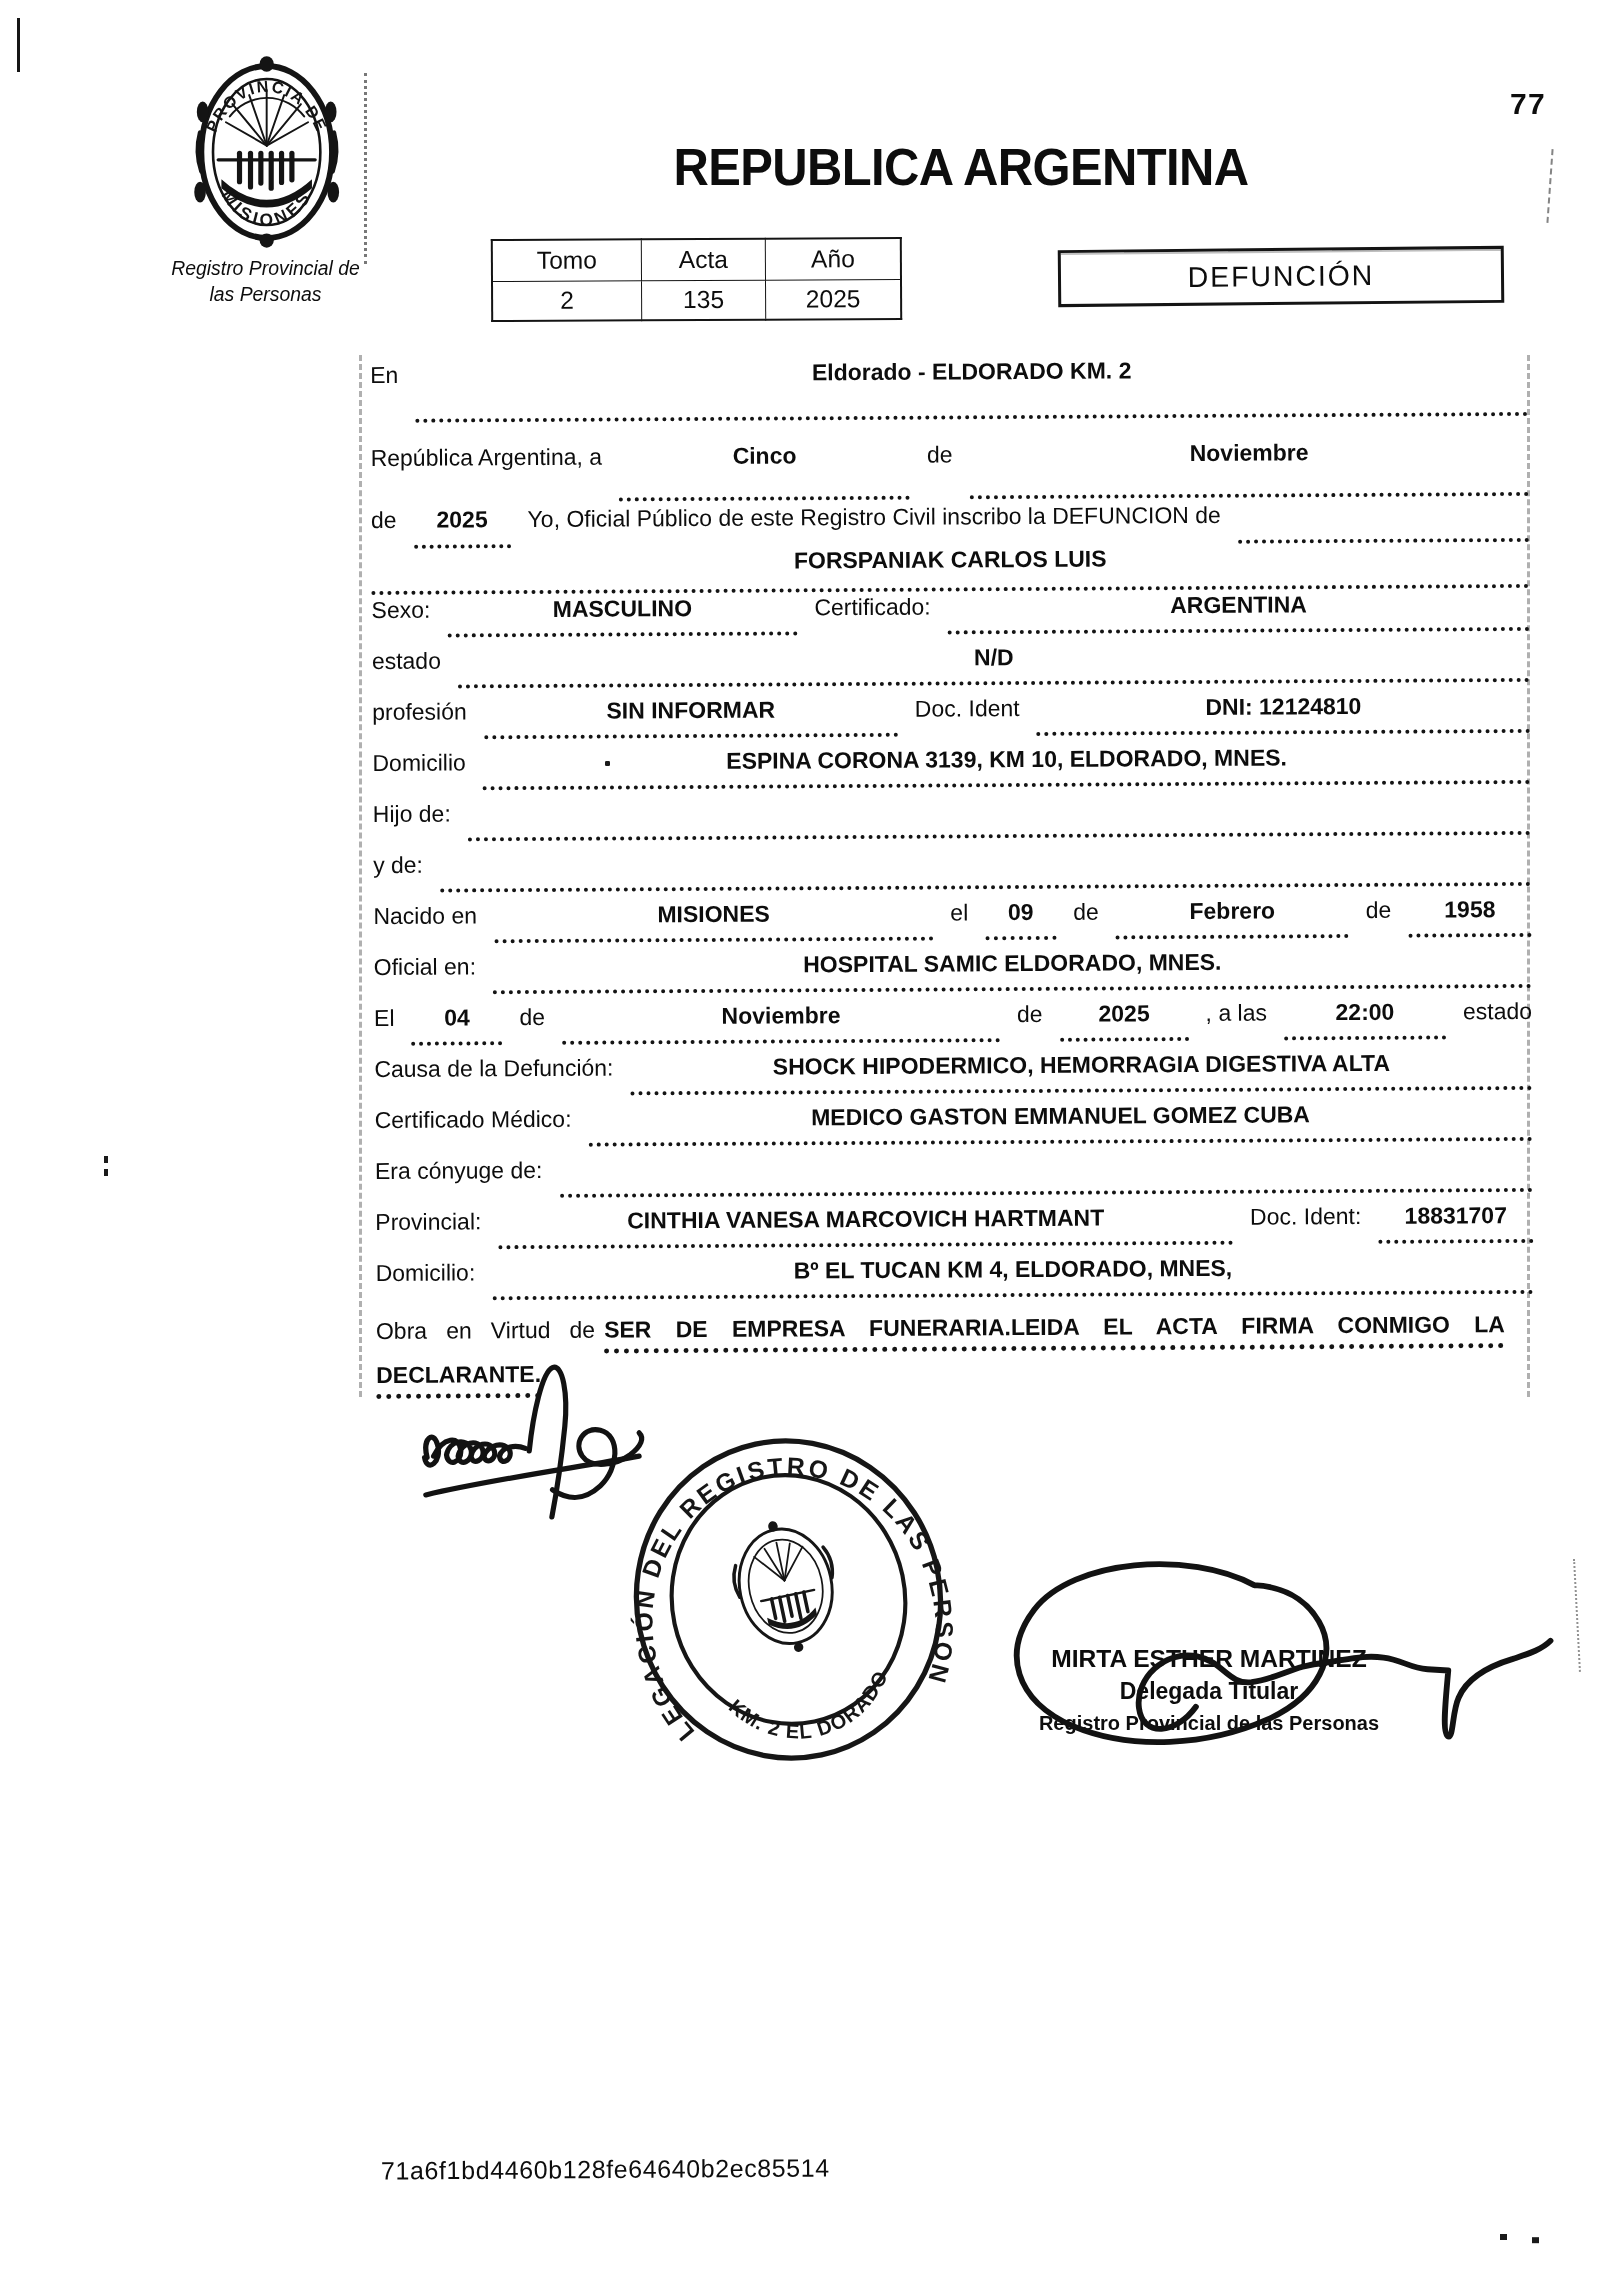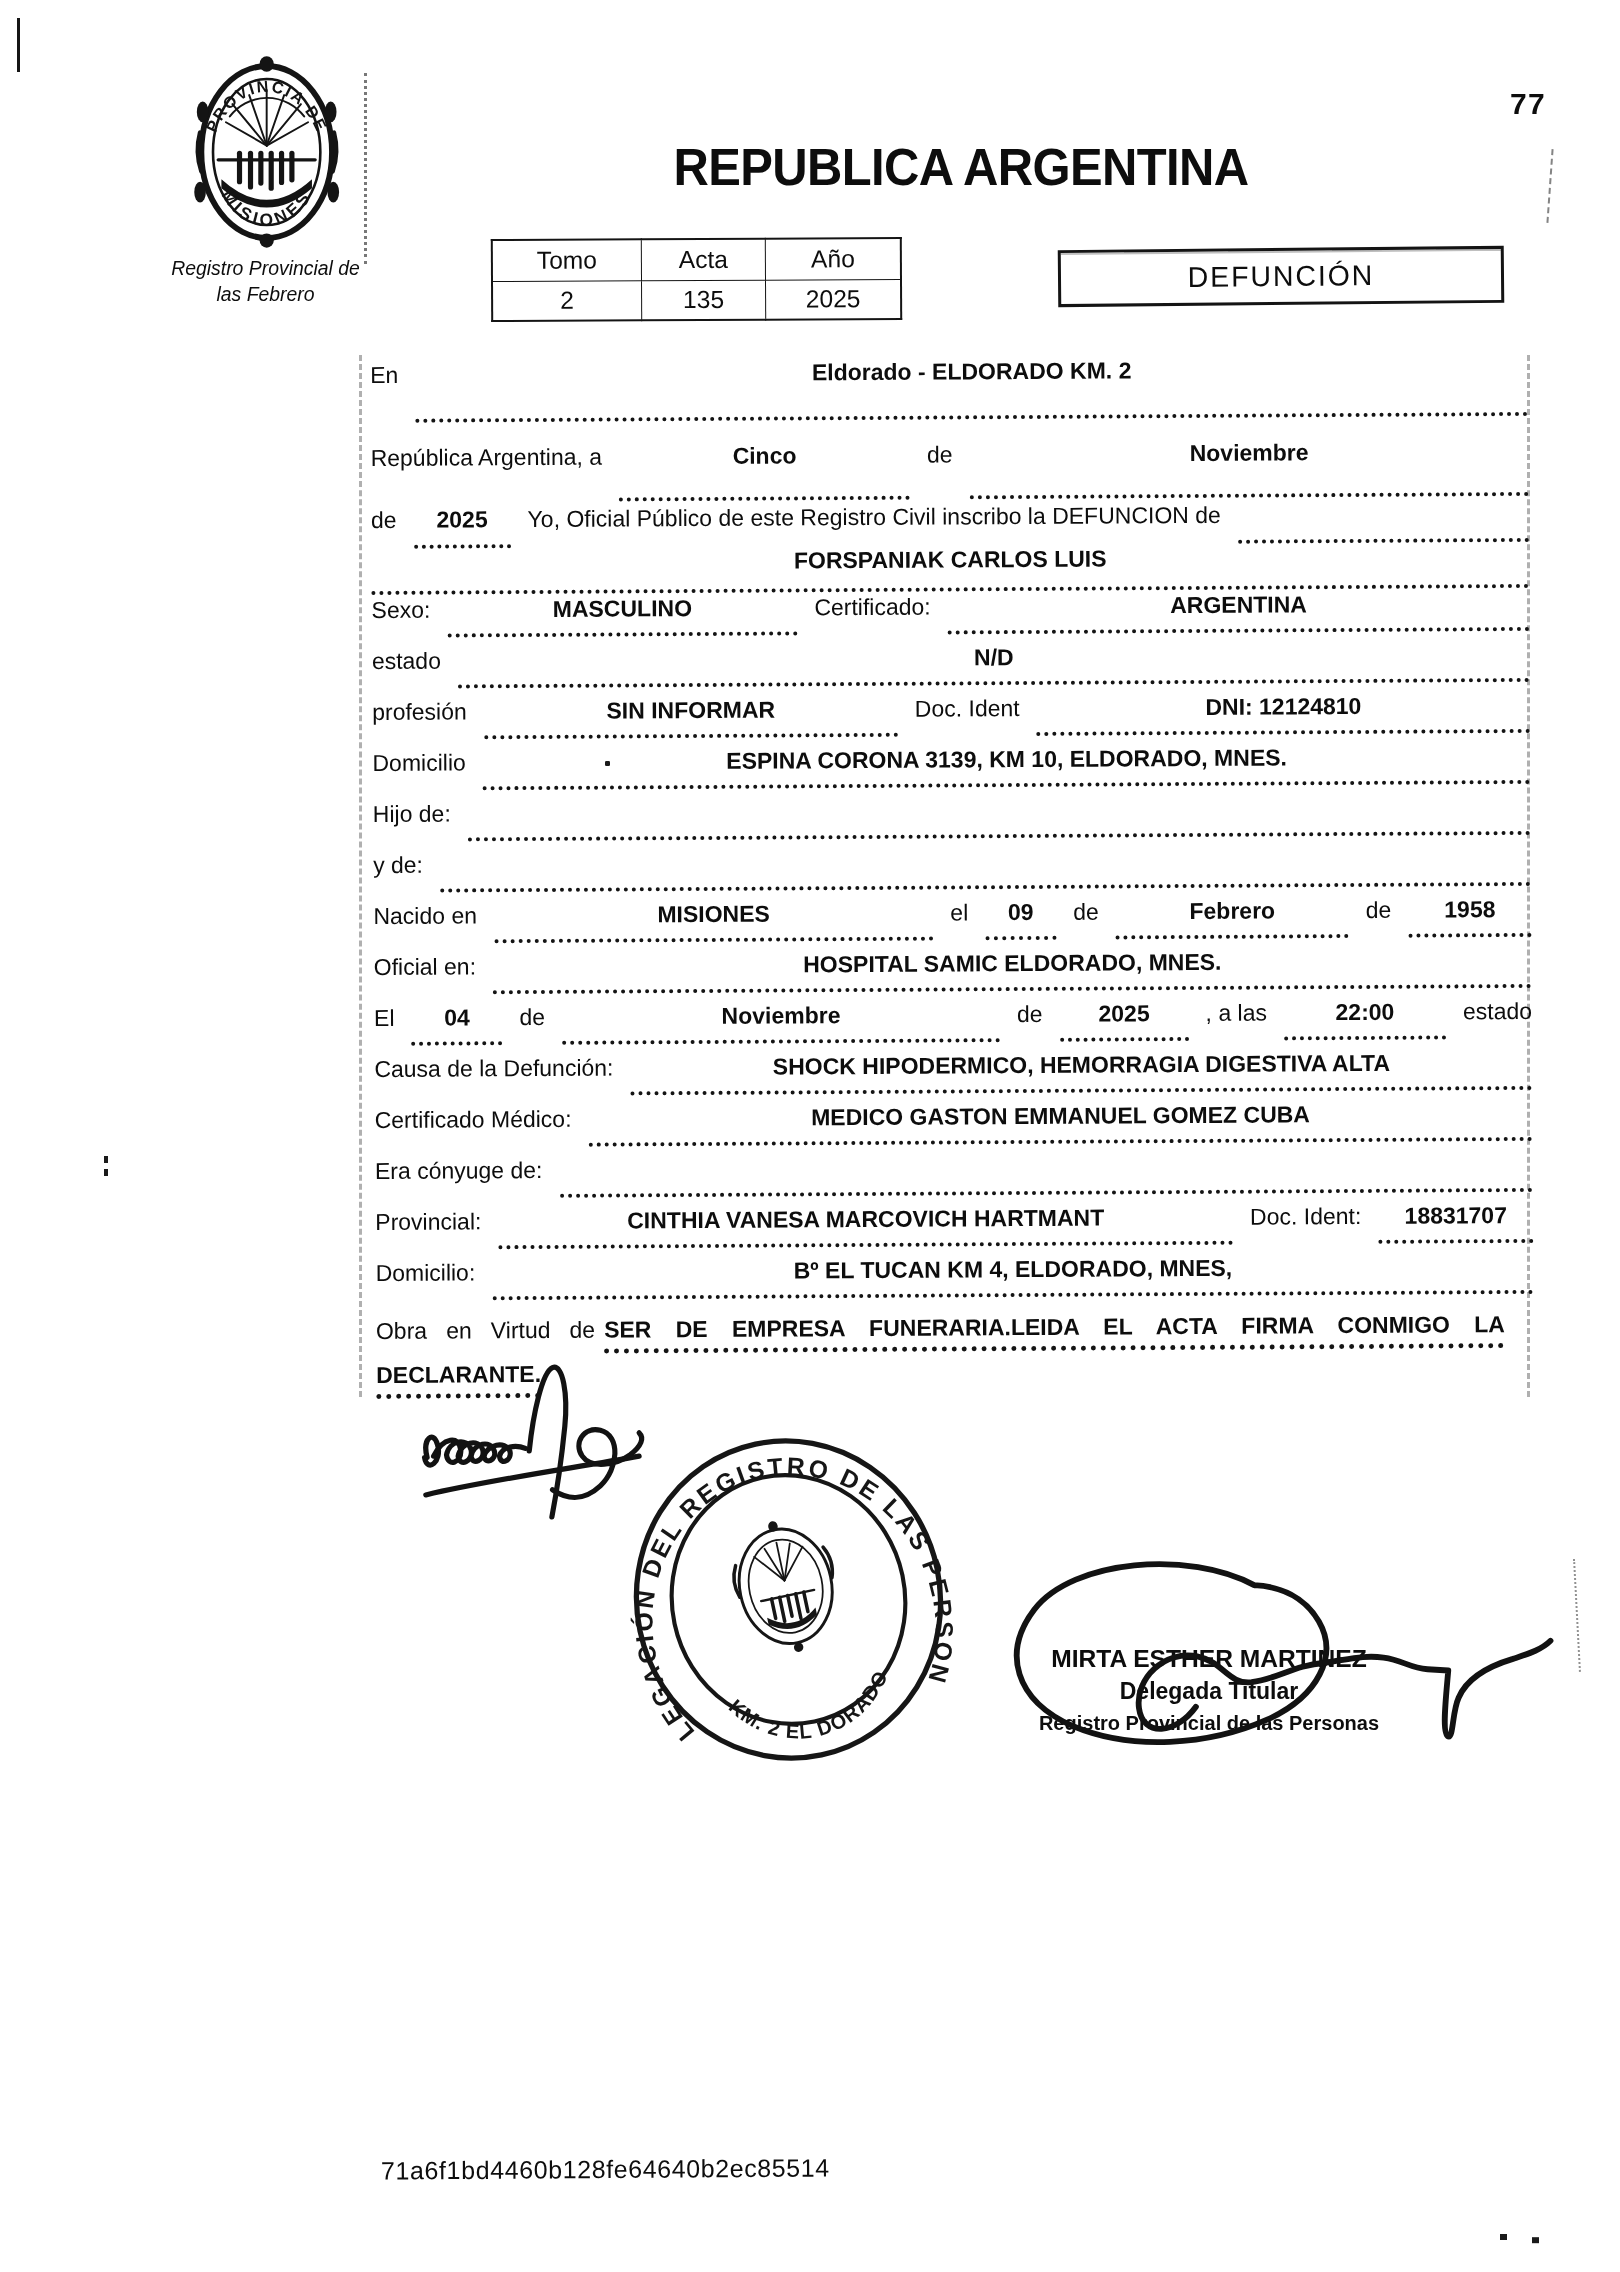--- a/index.html
+++ b/index.html
@@ -122,21 +122,21 @@
       <textPath href="#sealTop" startOffset="50%" text-anchor="middle">PROVINCIA DE</textPath>
     </text>
     <path id="sealBot" d="M40,190 A78,88 0 0 0 194,190" fill="none"></path>
     <text font-size="27" font-weight="700" letter-spacing="6" fill="#141414">
       <textPath href="#sealBot" startOffset="50%" text-anchor="middle">MISIONES</textPath>
     </text>
   </svg>
 
   <div class="seal-caption">
     <div>Registro Provincial de</div>
-    <div>las Febrero</div>
+    <div>las Personas</div>
   </div>
 
   <div class="doc-title">REPUBLICA ARGENTINA</div>
 
   <table class="rec-table">
     <tbody>
       <tr class="hrow">
         <td class="c1">Tomo</td>
         <td class="c2">Acta</td>
         <td class="c3">Año</td>

